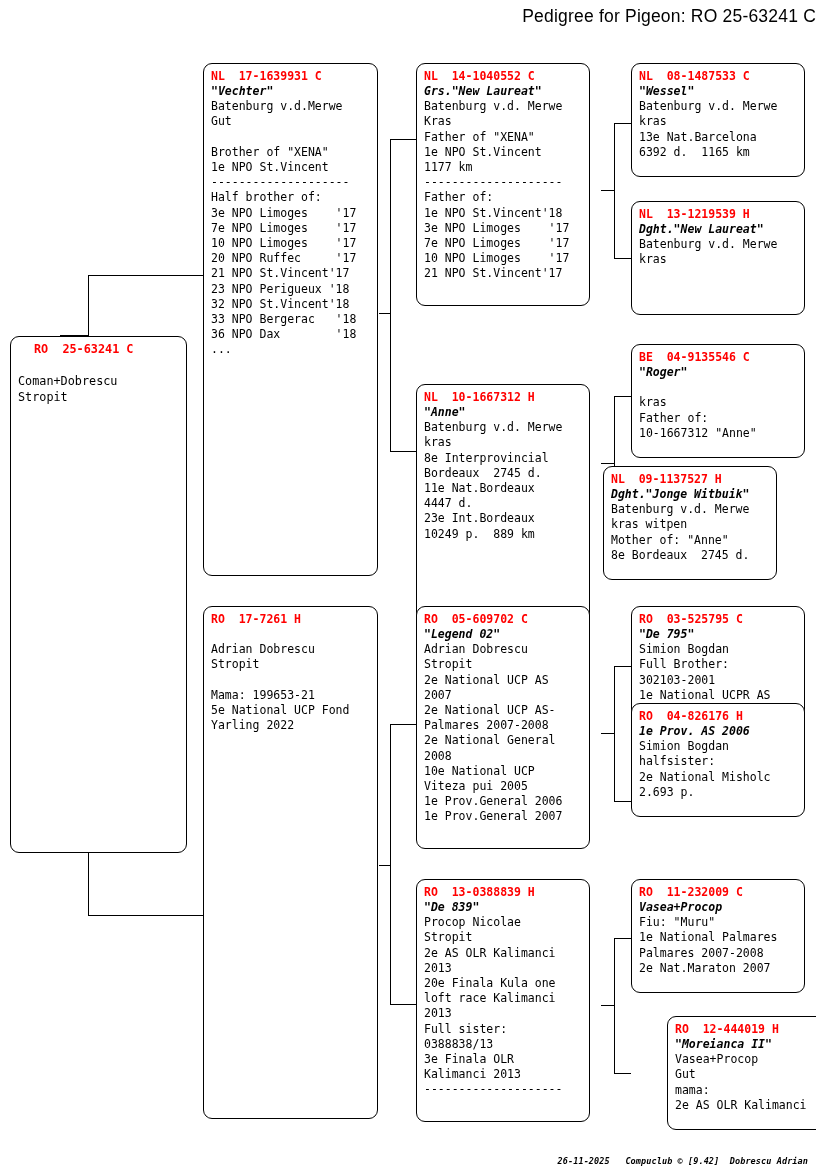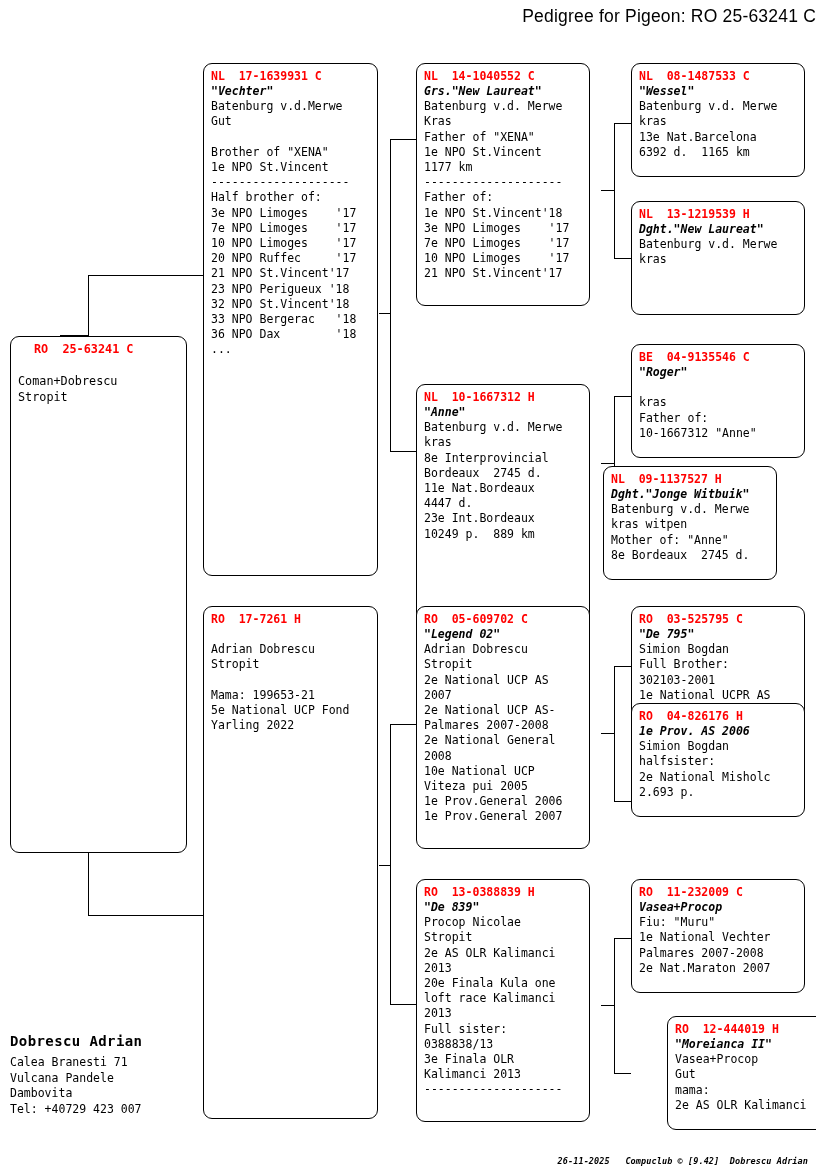--- a/index.html
+++ b/index.html
@@ -208,33 +208,24 @@
     <div class="lines"><div class="it">"De 795"</div><div>Simion Bogdan</div><div>Full Brother:</div><div>302103-2001</div><div>1e National UCPR AS</div></div>
   </div>
 
   <div class="box" style="left:631px; top:703px; width:174px; height:114px;">
     <div class="ring">RO  04-826176 H</div>
     <div class="lines"><div class="it">1e Prov. AS 2006</div><div>Simion Bogdan</div><div>halfsister:</div><div>2e National Misholc</div><div>2.693 p.</div></div>
   </div>
 
   <div class="box" style="left:631px; top:879px; width:174px; height:114px;">
     <div class="ring">RO  11-232009 C</div>
-    <div class="lines"><div class="it">Vasea+Procop</div><div>Fiu: "Muru"</div><div>1e National Vechter</div><div>Palmares 2007-2008</div><div>2e Nat.Maraton 2007</div></div>
+    <div class="lines"><div class="it">Vasea+Procop</div><div>Fiu: "Muru"</div><div>1e National Palmares</div><div>Palmares 2007-2008</div><div>2e Nat.Maraton 2007</div></div>
   </div>
 
   <div class="box" style="left:631px; top:1016px; width:174px; height:114px;margin-left:36px;">
     <div class="ring">RO  12-444019 H</div>
     <div class="lines"><div class="it">"Moreianca II"</div><div>Vasea+Procop</div><div>Gut</div><div>mama:</div><div>2e AS OLR Kalimanci</div></div>
   </div>
 
-  <div id="owner">
-    <div class="owner-name">Dobrescu Adrian</div>
-    <div class="owner-addr">
-        <div class="owner-line">Calea Branesti 71</div>
-        <div class="owner-line">Vulcana Pandele</div>
-        <div class="owner-line">Dambovita</div>
-        <div class="owner-line">Tel: +40729 423 007</div>
-      </div>
-  </div>
 
   <div id="footer">26-11-2025   Compuclub © [9.42]  Dobrescu Adrian</div>
 
 </div>
 
 </body></html>

